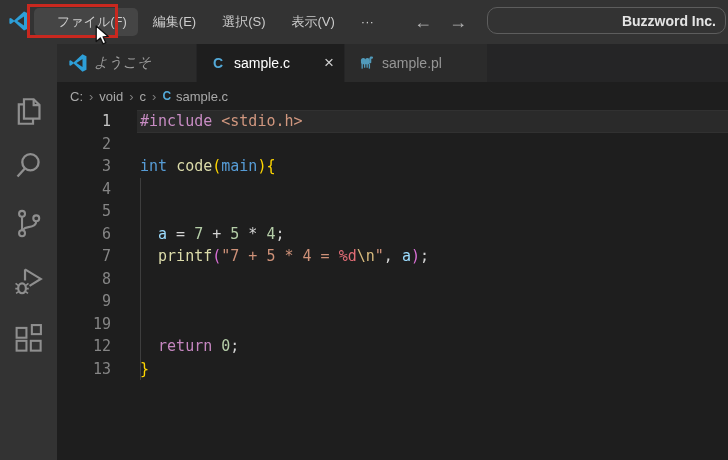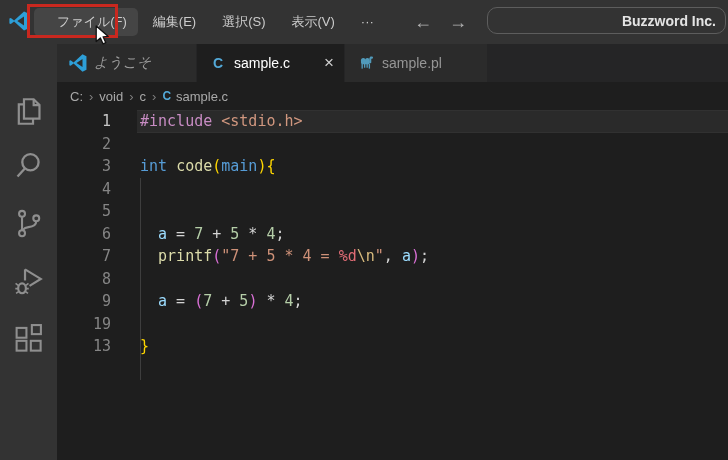--- a/index.html
+++ b/index.html
@@ -197,19 +197,20 @@
     <div class="code-area">
       <div class="indent-guide"></div>
     <div class="line current"><span class="ln">1</span><span class="lc"><span class="t-d">#include</span><span class="t-p"> </span><span class="t-s">&lt;stdio.h&gt;</span></span></div>
         <div class="line"><span class="ln">2</span><span class="lc"></span></div>
         <div class="line"><span class="ln">3</span><span class="lc"><span class="t-k">int</span><span class="t-p"> </span><span class="t-f">code</span><span class="t-b1">(</span><span class="t-k">main</span><span class="t-b1">){</span></span></div>
         <div class="line"><span class="ln">4</span></div>
         <div class="line"><span class="ln">5</span><span class="lc"></span></div>
         <div class="line"><span class="ln">6</span><span class="lc"><span class="t-p">  </span><span class="t-v">a</span><span class="t-p"> = </span><span class="t-n">7</span><span class="t-p"> + </span><span class="t-n">5</span><span class="t-p"> * </span><span class="t-n">4</span><span class="t-p">;</span></span></div>
         <div class="line"><span class="ln">7</span><span class="lc"><span class="t-p">  </span><span class="t-f">printf</span><span class="t-b2">(</span><span class="t-s">"7 + 5 * 4 = </span><span class="t-m">%d</span><span class="t-e">\n</span><span class="t-s">"</span><span class="t-p">, </span><span class="t-v">a</span><span class="t-b2">)</span><span class="t-p">;</span></span></div>
         <div class="line"><span class="ln">8</span><span class="lc"></span></div>
-        <div class="line"><span class="ln">9</span><span class="lc"><span class="t-p">  </span><span class="t-v">a</span><span class="t-p"> = </span><span class="t-b2">(</span><span class="t-n">7</span><span class="t-p"> + </span><span class="t-n">5</span><span class="t-b2">)</span><span class="t-p"> * </span><span class="t-n">4</span><span class="t-p">;</span></span></div>
+        <div class="line"><span class="ln">9</span></div>
         <div class="line"><span class="ln">19</span><span class="lc"></span></div>
+        <div class="line"><span class="ln">12</span><span class="lc"><span class="t-p">  </span><span class="t-d">return</span><span class="t-p"> </span><span class="t-n">0</span><span class="t-p">;</span></span></div>
         <div class="line"><span class="ln">13</span><span class="lc"><span class="t-b1">}</span></span></div>
       </div>
   </div>
 
 </div>
 
 </body></html>

